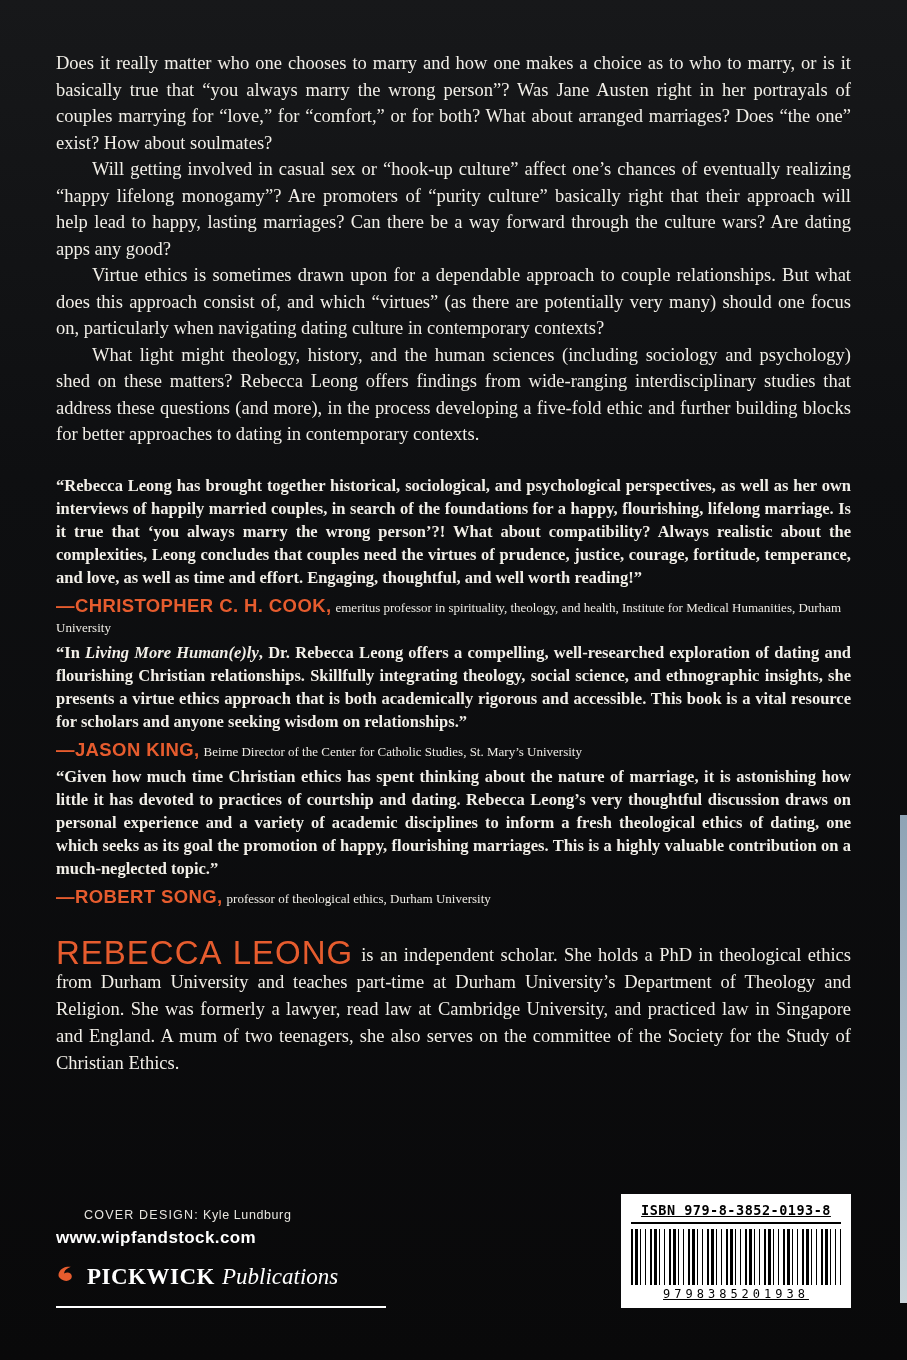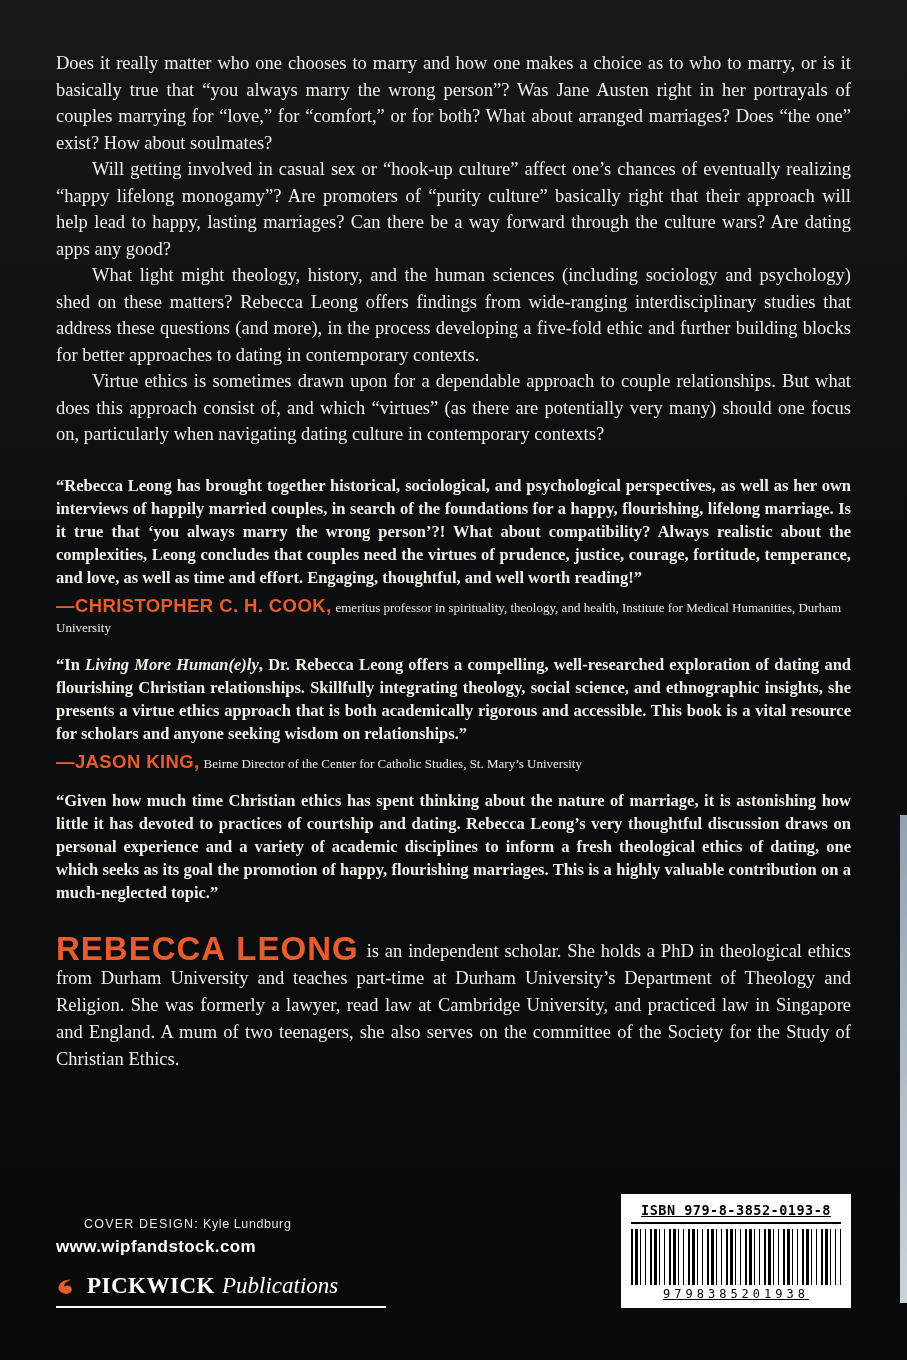--- a/index.html
+++ b/index.html
@@ -7,41 +7,41 @@
     position:relative; width:907px; height:1360px; box-sizing:border-box;
     padding:50px 56px 52px;
     background:linear-gradient(180deg,#17181a 0%, #0e0f11 35%, #09090a 100%);
     color:#f2efe8; font-family:"Liberation Serif", serif;
     overflow:hidden; display:flex; flex-direction:column;
   }
   .synopsis p { margin:0; font-size:18.5px; line-height:26.5px; text-align:justify; }
   .synopsis p + p { text-indent:36px; }
 
   .endorsements { margin-top:26px; }
-  .endorsement { margin-top:16px; }
+  .endorsement { margin-top:4px; }
   .endorsement:first-child { margin-top:0; }
   .quote { margin:0; font-size:16.5px; line-height:23px; text-align:justify;font-weight:bold; }
   .attr { margin:7px 0 0; line-height:19px; }
   .attr-name { font-family:"Liberation Sans", sans-serif; font-weight:700; font-size:18.5px;
                color:#e65c2e; letter-spacing:.4px; }
   .attr-role { font-size:13px; color:#efece5; }
 
   .bio { margin-top:28px; }
   .bio p { margin:0; font-size:18.5px; line-height:27px; text-align:justify; }
-  .bio-name { font-family:"Liberation Sans", sans-serif; font-weight:700; font-size:33px;
+  .bio-name { font-family:"Liberation Sans", sans-serif; font-weight:400; font-size:33px;
               letter-spacing:1px; color:#e65c2e; line-height:1; vertical-align:-3px; padding-right:8px; }
 
   .footer { margin-top:auto; display:flex; justify-content:space-between; align-items:flex-end; }
   .credit { margin:0; font-family:"Liberation Sans", sans-serif; font-size:12.5px;
             color:#e8e6e0; letter-spacing:.6px; }
   .credit-label { letter-spacing:1.2px;margin-left:28px; }
   .site { margin:6px 0 16px; font-family:"Liberation Sans", sans-serif; font-weight:700;
           font-size:17px; letter-spacing:.4px; color:#fff; }
-  .imprint-row { display:flex; align-items:center; gap:7px; border-bottom:2px solid #fff;
-                 padding-bottom:7px; width:330px; }
+  .imprint-row { display:flex; gap:7px; border-bottom:2px solid #fff;
+                 padding-bottom:16px; width:330px; }
   .logo svg { width:24px; height:19px; display:block; }
   .imprint-name { font-weight:700; font-size:23px; letter-spacing:.5px; color:#fff; }
   .imprint-word { font-style:italic; font-size:23px; color:#fff; }
   .imprint-line { margin:7px 0 0; font-size:15.5px; font-weight:700; color:#fff; }
   .pubname { font-weight:700; font-style:italic; }
 
   .barcode { width:230px; background:#fff; color:#000; padding:8px 10px 7px; box-sizing:border-box;text-decoration:underline; }
   .isbn { font-family:"DejaVu Sans Mono", monospace; font-weight:700; font-size:13.5px;
           text-align:center; letter-spacing:.5px; border-bottom:2px solid #000; padding-bottom:4px; }
   .bars { height:56px; margin-top:5px;
@@ -53,38 +53,39 @@
                background:linear-gradient(180deg,#8fa3b5,#c9d4da); }
 </style>
 </head>
 <body>
 
 <div class="cover">
 
   <section class="synopsis">
     <p>Does it really matter who one chooses to marry and how one makes a choice as to who to marry, or is it basically true that “you always marry the wrong person”? Was Jane Austen right in her portrayals of couples marrying for “love,” for “comfort,” or for both? What about arranged marriages? Does “the one” exist? How about soulmates?</p>
     <p>Will getting involved in casual sex or “hook-up culture” affect one’s chances of eventually realizing “happy lifelong monogamy”? Are promoters of “purity culture” basically right that their approach will help lead to happy, lasting marriages? Can there be a way forward through the culture wars? Are dating apps any good?</p>
+    <p>Virtue ethics is sometimes drawn upon for a dependable approach to couple relationships. But what does this approach consist of, and which “virtues” (as there are potentially very many) should one focus on, particularly when navigating dating culture in contemporary contexts?</p>
     <p>What light might theology, history, and the human sciences (including sociology and psychology) shed on these matters? Rebecca Leong offers findings from wide-ranging interdisciplinary studies that address these questions (and more), in the process developing a five-fold ethic and further building blocks for better approaches to dating in contemporary contexts.</p>
-    <p>Virtue ethics is sometimes drawn upon for a dependable approach to couple relationships. But what does this approach consist of, and which “virtues” (as there are potentially very many) should one focus on, particularly when navigating dating culture in contemporary contexts?</p>
   </section>
 
   <section class="endorsements">
 
     <div class="endorsement">
       <p class="quote"><span>“Rebecca Leong has brought together historical, sociological, and psychological perspectives, as well as her own interviews of happily married couples, in search of the foundations for a happy, flourishing, lifelong marriage. Is it true that ‘you always marry the wrong person’?! What about compatibility? Always realistic about the complexities, Leong concludes that couples need the virtues of prudence, justice, courage, fortitude, temperance, and love, as well as time and effort. Engaging, thoughtful, and well worth reading!”</span><i></i><span></span></p>
       <p class="attr"><span class="attr-name">—CHRISTOPHER C. H. COOK,</span> <span class="attr-role">emeritus professor in spirituality, theology, and health, Institute for Medical Humanities, Durham University</span></p>
     </div>
 
     <div class="endorsement">
       <p class="quote"><span>“In </span><i>Living More Human(e)ly</i><span>, Dr. Rebecca Leong offers a compelling, well-researched exploration of dating and flourishing Christian relationships. Skillfully integrating theology, social science, and ethnographic insights, she presents a virtue ethics approach that is both academically rigorous and accessible. This book is a vital resource for scholars and anyone seeking wisdom on relationships.”</span></p>
       <p class="attr"><span class="attr-name">—JASON KING,</span> <span class="attr-role">Beirne Director of the Center for Catholic Studies, St. Mary’s University</span></p>
     </div>
 
     <div class="endorsement">
       <p class="quote"><span>“Given how much time Christian ethics has spent thinking about the nature of marriage, it is astonishing how little it has devoted to practices of courtship and dating. Rebecca Leong’s very thoughtful discussion draws on personal experience and a variety of academic disciplines to inform a fresh theological ethics of dating, one which seeks as its goal the promotion of happy, flourishing marriages. This is a highly valuable contribution on a much-neglected topic.”</span><i></i><span></span></p>
+      <p class="attr"><span class="attr-name">—ROBERT SONG,</span> <span class="attr-role">professor of theological ethics, Durham University</span></p>
     </div>
 
   </section>
 
   <section class="bio">
     <p><span class="bio-name">REBECCA LEONG</span><span>is an independent scholar. She holds a PhD in theological ethics from Durham University and teaches part-time at Durham University’s Department of Theology and Religion. She was formerly a lawyer, read law at Cambridge University, and practiced law in Singapore and England. A mum of two teenagers, she also serves on the committee of the Society for the Study of Christian Ethics.</span></p>
   </section>
 
   <footer class="footer">
     <div class="pub-col">

